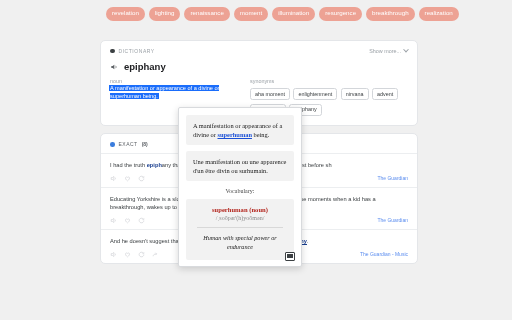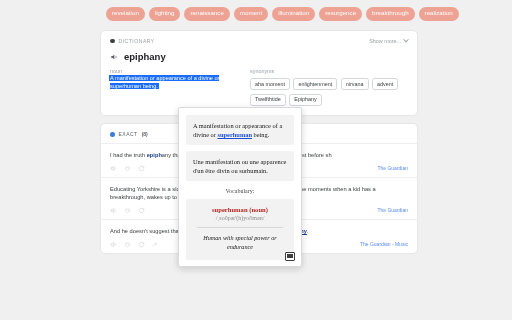--- a/index.html
+++ b/index.html
@@ -20,21 +20,21 @@
   }
   .chip {
     background: #eda294; color: #ffffff;
     border-radius: 7px; padding: 3px 6px 4px 6px;
     font-size: 6.2px; white-space: nowrap; line-height: 1;
     flex: 0 0 auto;
   }
 
   
   #content-column {
-    position: absolute; left: 100px; top: 30px; width: 318px;
+    position: absolute; left: 100px; top: 40px; width: 318px;
   }
 
   .panel {
     background: #ffffff; border: 1px solid #e4e6e9;
     border-radius: 5px; margin-bottom: 7px;
   }
 
   
   #dictionary-card { padding: 7px 9px 9px 9px; }
   .dict-head { display: flex; align-items: center; justify-content: space-between; }

